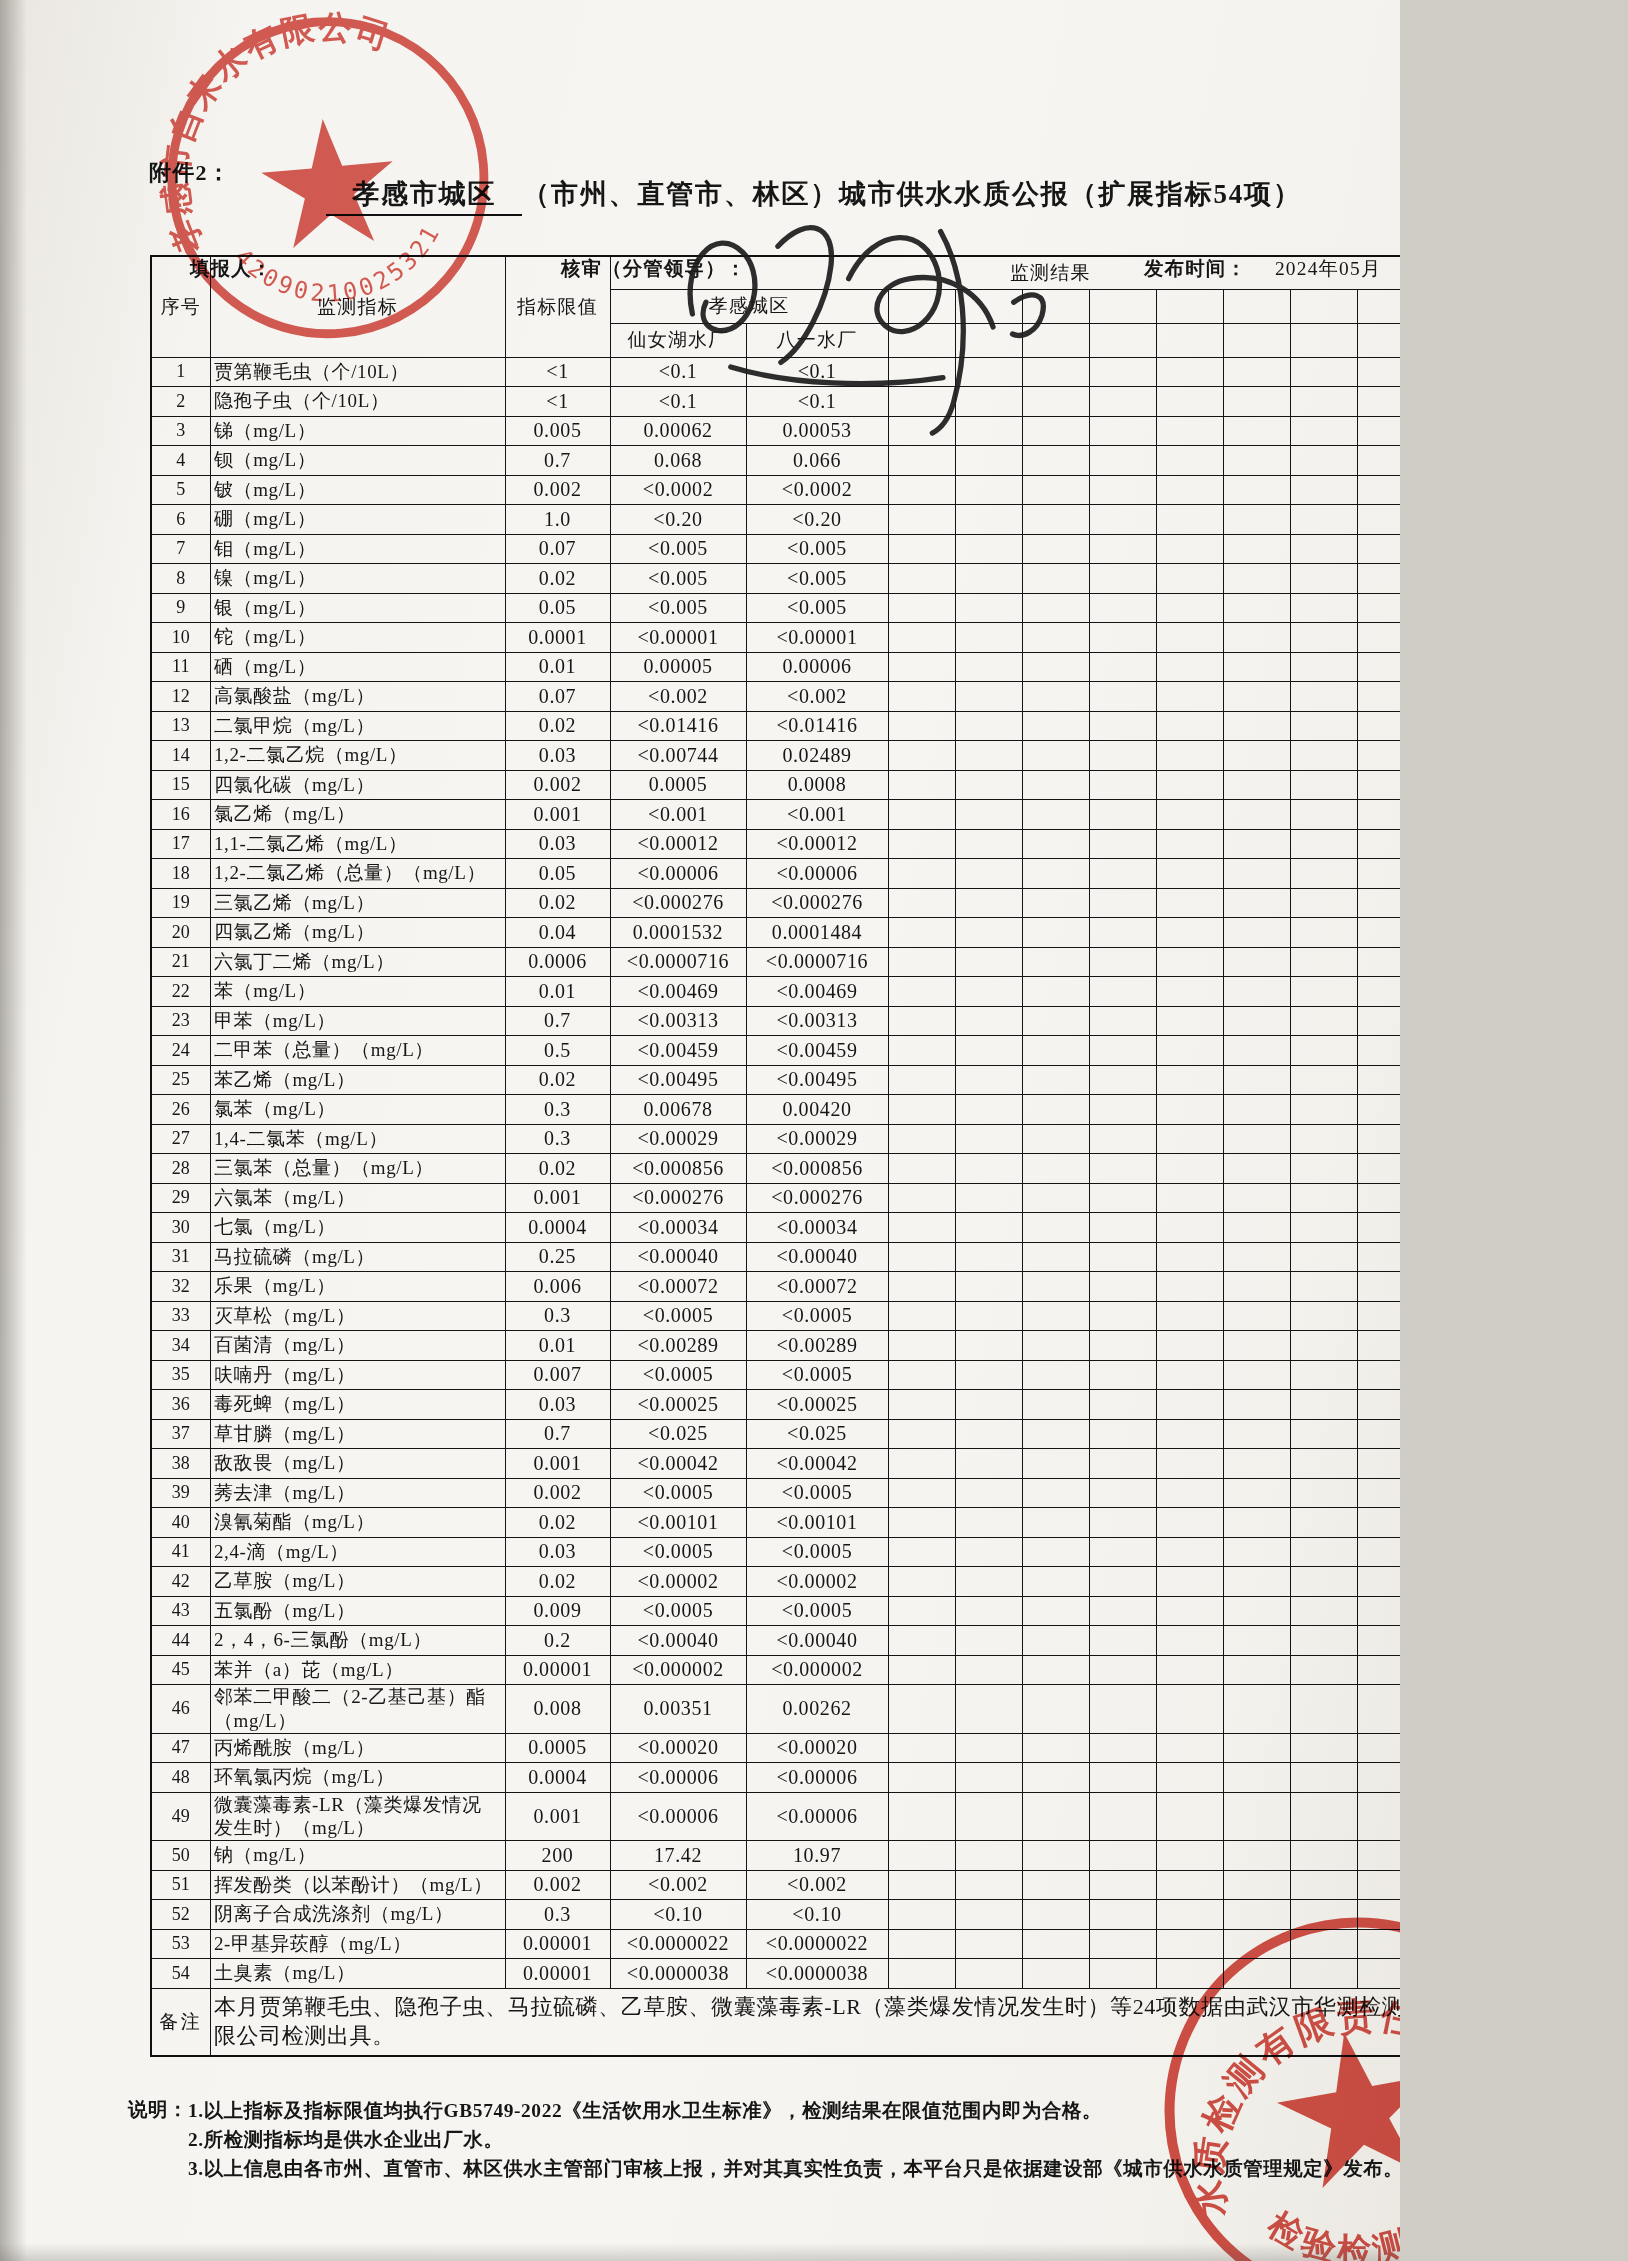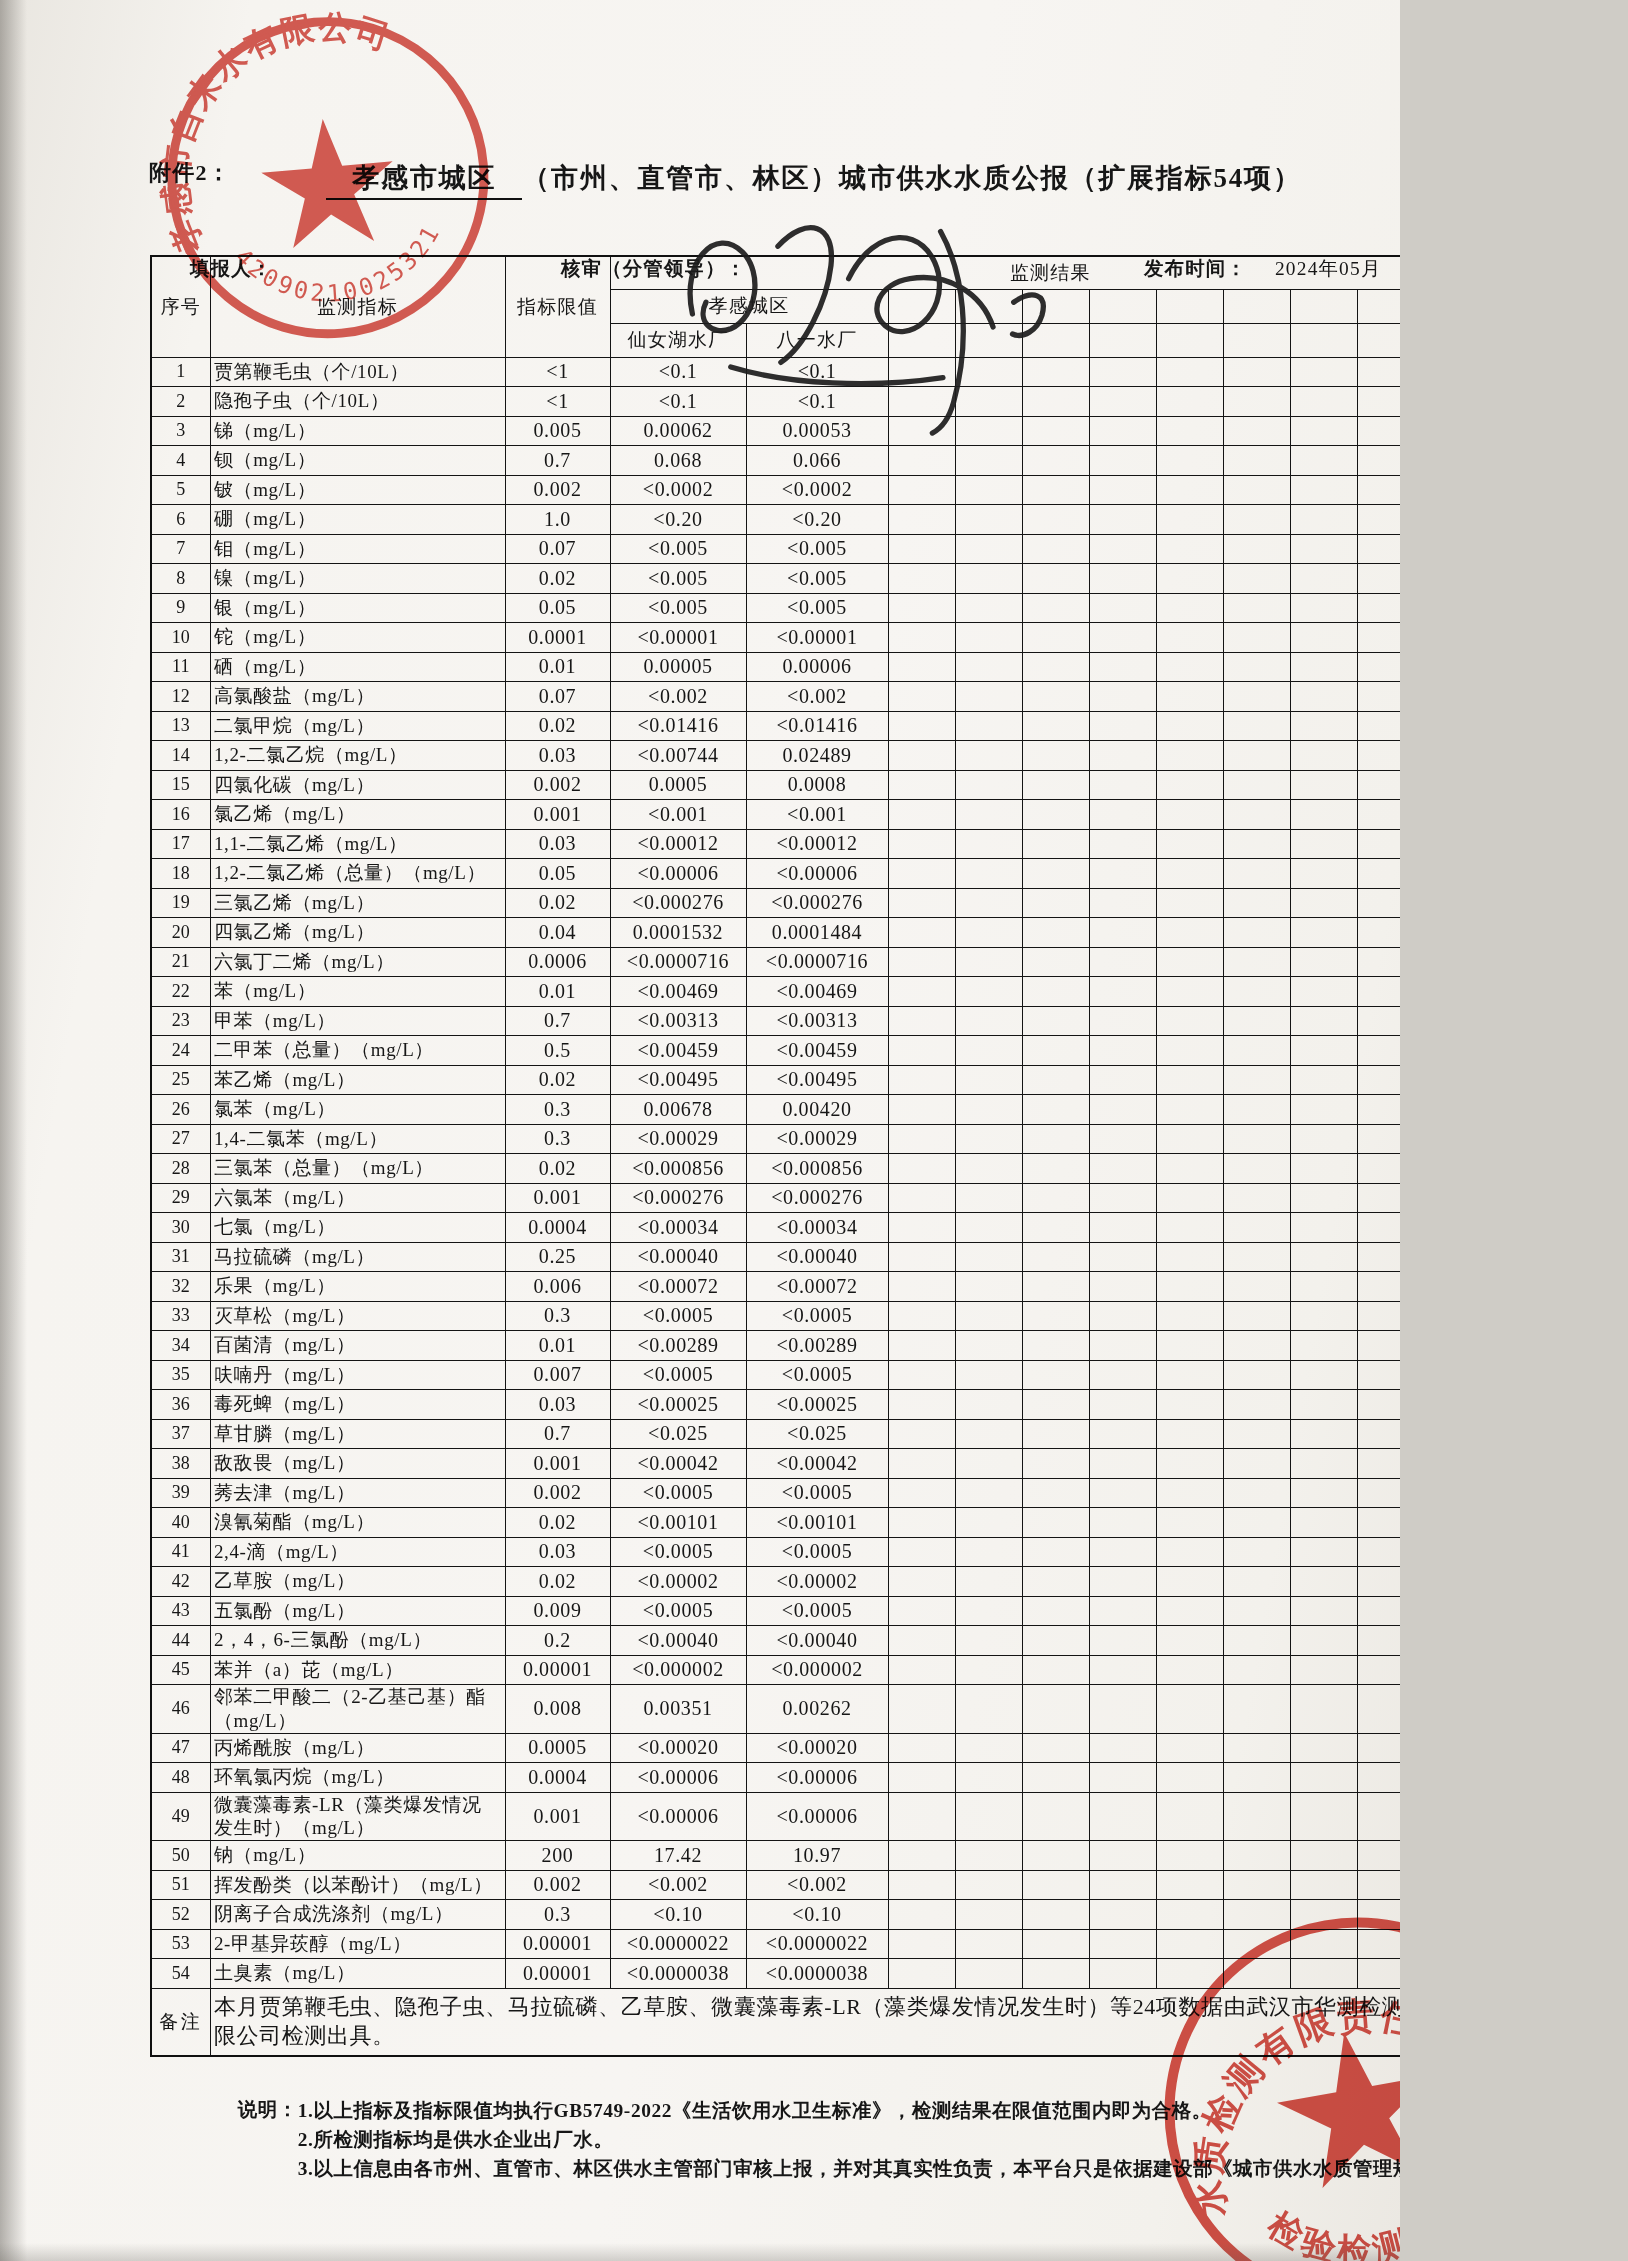--- a/index.html
+++ b/index.html
@@ -10,21 +10,21 @@
     overflow:hidden;
     font-family:"Liberation Serif","DejaVu Serif",serif;
     color:#161616;
   }
   .page::before{content:"";position:absolute;left:0;top:0;width:27px;height:100%;
     background:linear-gradient(90deg,rgba(92,88,82,.45),rgba(92,88,82,0));pointer-events:none;z-index:40;}
   .page::after{content:"";position:absolute;left:0;bottom:0;width:100%;height:17.7px;
     background:linear-gradient(0deg,rgba(92,88,82,.25),rgba(92,88,82,0));pointer-events:none;z-index:40;}
 
   .attachment{position:absolute;left:149px;top:158px;font-size:22px;font-weight:bold;letter-spacing:1.2px;}
-  .titlebar{position:absolute;left:0;top:160px;width:1628px;text-align:center;font-size:27px;font-weight:bold;letter-spacing:1.8px;white-space:nowrap;}
+  .titlebar{position:absolute;left:0;top:176px;width:1628px;text-align:center;font-size:27px;font-weight:bold;letter-spacing:1.8px;white-space:nowrap;}
   .titlebar .u{border-bottom:2.4px solid #111;padding:0 26px 4.7px 26px;}
 
   .meta{position:absolute;top:255px;font-size:19.4px;font-weight:bold;letter-spacing:1.2px;white-space:nowrap;}
   .m-filler{left:190px;}
   .m-review{left:561px;}
   .m-publish{left:1144px;}
   .m-publish .val{margin-left:28px;font-weight:normal;}
 
   table.q{position:absolute;left:150px;top:255px;border-collapse:collapse;table-layout:fixed;
     width:1336px;background:transparent;}
@@ -33,21 +33,21 @@
   tr.hA{height:33px;} tr.hB{height:34px;} tr.hC{height:34px;}
   td.hc{text-align:center;font-size:19px;letter-spacing:1.2px;}
   tbody tr{height:29.5px;}
   td.seq{text-align:center;font-size:18px;}
   td.name{text-align:left;font-size:19px;padding-left:7px;letter-spacing:0.6px;line-height:1.25;}
   td.num{text-align:center;font-size:20px;letter-spacing:0.6px;}
   tr.noterow{height:68px;}
   td.notelab{text-align:center;font-size:19px;letter-spacing:2.4px;}
   td.notetxt{font-size:22px;letter-spacing:0.6px;padding-left:8.3px;line-height:1.3;}
 
-  .footnotes{position:absolute;left:134px;top:2096px;width:1379px;font-size:19.4px;font-weight:bold;letter-spacing:0.6px;display:flex;z-index:10;justify-content:flex-end;}
+  .footnotes{position:absolute;left:128px;top:2096px;width:1379px;font-size:19.4px;font-weight:bold;letter-spacing:0.6px;display:flex;z-index:10;}
   .footnotes .lab{flex:0 0 auto;white-space:nowrap;}
   .footnotes .items div{line-height:1.5;}
 
   .stamp{position:absolute;mix-blend-mode:multiply;pointer-events:none;}
   .stamp-top{left:137px;top:1.2px;opacity:.82;transform:rotate(-5deg);z-index:30;}
   .stamp-bottom{left:1123px;top:1911px;opacity:.88;transform:rotate(-10deg);z-index:30;}
   .sig{position:absolute;left:660px;top:190px;z-index:25;opacity:.92;pointer-events:none;}
 </style>
 </head>
 <body>

